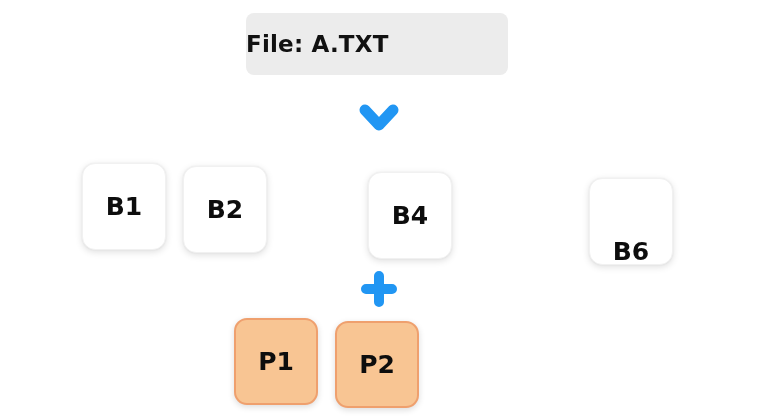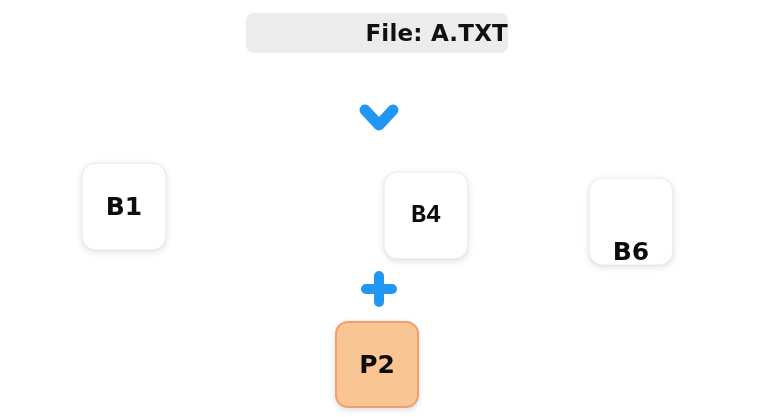--- a/index.html
+++ b/index.html
@@ -22,26 +22,26 @@
     width: 760px;
     height: 417px;
   }
 
   
   .file-header {
     position: absolute;
     left: 246px;
     top: 13px;
     width: 262px;
-    height: 40px;
+    height: 62px;
     background: #ececec;
     border-radius: 8px;
     display: flex;
     align-items: center;
-    justify-content: flex-end;
+    justify-content: flex-start;
   }
   .file-header-label {
     font-size: 23px;
     font-weight: bold;
     color: #111111;
     letter-spacing: 0.2px;
     white-space: nowrap;
   }
 
   
@@ -119,41 +119,47 @@
       <path d="M10 12 L24 27 L38 12" fill="none" stroke="#2196f3" stroke-width="11" stroke-linecap="round" stroke-linejoin="round"></path>
     </svg>
   </div>
 
   <div class="block-row">
 
     <div class="block data-block" style="left:82px;  top:163px;">
       <span class="block-label">B1</span>
     </div>
 
+    <div class="block data-block" style="left:183px; top:166px;">
+      <span class="block-label">B2</span>
+    </div>
 
 
-    <div class="block data-block" style="left:384px; top:172px;font-family:Liberation Mono, monospace;">
+    <div class="block data-block" style="left:368px; top:172px;">
       <span class="block-label">B4</span>
     </div>
 
 
     <div class="block data-block" style="left:589px; top:178px;align-items:flex-end;">
       <span class="block-label">B6</span>
     </div>
 
   </div>
 
   <div class="plus-connector">
     <svg width="42" height="42" viewBox="0 0 42 42" xmlns="http://www.w3.org/2000/svg">
       <path d="M21 8 L21 34 M8 21 L34 21" fill="none" stroke="#2196f3" stroke-width="10" stroke-linecap="round"></path>
     </svg>
   </div>
 
   <div class="block-row">
 
+    <div class="block parity-block" style="left:234px; top:318px;">
+      <span class="block-label">P1</span>
+    </div>
 
     <div class="block parity-block" style="left:335px; top:321px;text-align:center;">
       <span class="block-label">P2</span>
     </div>
 
 
   </div>
 
 </div>
 

